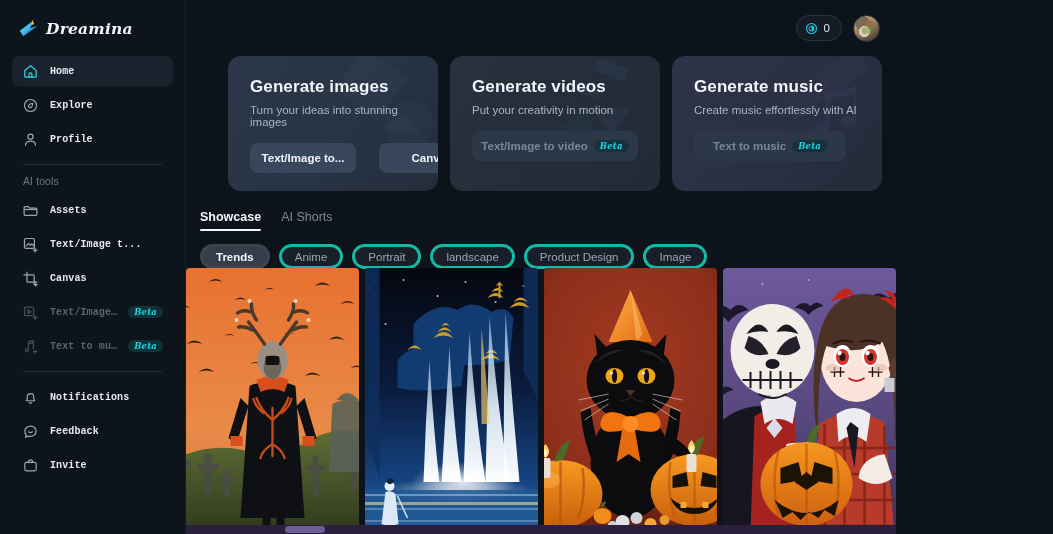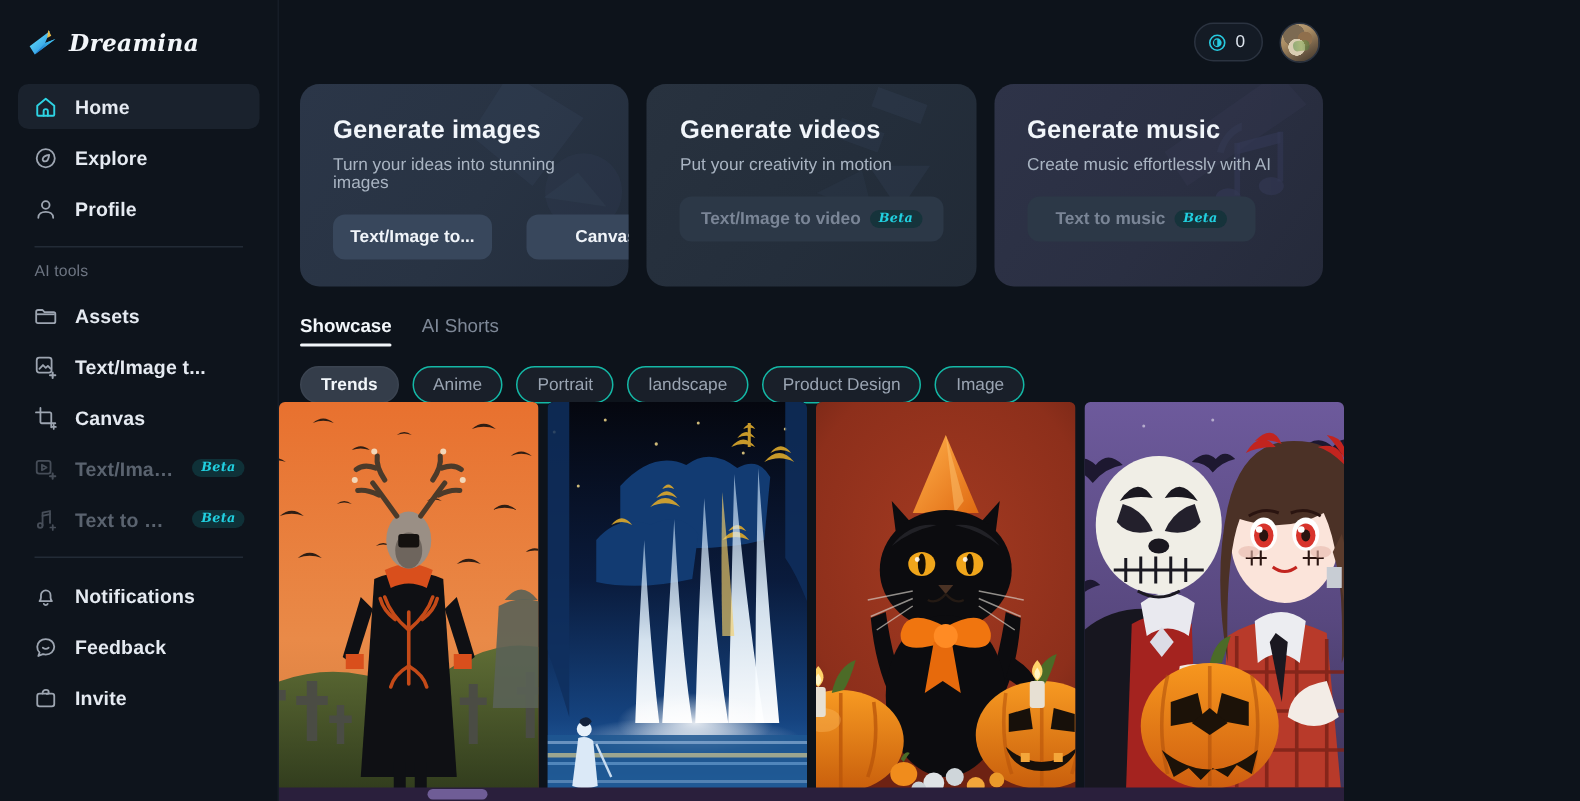--- a/index.html
+++ b/index.html
@@ -26,22 +26,22 @@
     font-family:"DejaVu Serif", serif;
     font-style:italic; font-weight:700; font-size:15.5px;
     color:#f2f5f9; letter-spacing:.2px;
   }
   .nav-item {
     display:flex; align-items:center; gap:11px;
     height:30px; padding:0 10px; margin-bottom:4px;
     border-radius:7px; cursor:pointer; position:relative;
   }
   .nav-item .ic { width:17px; height:17px; flex:0 0 17px; display:block; opacity:.85; }
-  .nav-item .lbl { font-size:13px; font-weight:700; color:#e5eaf1; letter-spacing:.1px; white-space:nowrap;
-                   overflow:hidden; text-overflow:ellipsis; }
+  .nav-item .lbl { font-size:10px; font-weight:700; color:#e5eaf1; letter-spacing:.1px; white-space:nowrap;
+                   overflow:hidden; text-overflow:ellipsis;font-family:Liberation Mono, monospace; }
   .nav-item.active { background:#1a222d; }
   .nav-item.active .ic { opacity:1; }
   .nav-item.disabled .lbl { color:#5a636f; font-weight:700; }
   .nav-item.disabled .ic { opacity:.4; }
   .beta {
     font-family:"DejaVu Serif", serif; font-style:italic; font-weight:700;
     font-size:8.5px; color:#21d0e0; background:#0f3138;
     border-radius:7px; padding:1.5px 6px 2px; letter-spacing:.2px; line-height:1;
   }
   .sep { height:1px; background:#222b36; margin:10px 11px; }
@@ -78,21 +78,21 @@
     background:linear-gradient(90deg,#5d8f4a,#86a84f,#4d7a3f);
     opacity:.55; border-radius:3px; transform:rotate(-6deg);
   }
 
   
   .hero { display:flex; gap:12px; padding:0 14px; }
   .card {
     flex:1 1 0; height:135px; border-radius:13px;
     padding:21px 22px 0; position:relative; overflow:hidden;
   }
-  .card.c1 { background:linear-gradient(125deg,#2b3648 0%,#283343 55%,#232d3c 100%); }
+  .card.c1 { background:linear-gradient(125deg,#2b3648 0%,#283343 55%,#232d3c 100%);margin-left:28px; }
   .card.c2 { background:linear-gradient(125deg,#28323f 0%,#242e3b 55%,#212a36 100%); }
   .card.c3 { background:linear-gradient(125deg,#2e3348 0%,#2a2f42 55%,#252a3a 100%); }
   .card .deco { position:absolute; inset:0; pointer-events:none; opacity:.5; }
   .card h2 { font-size:17px; font-weight:700; color:#f1f5fa; letter-spacing:.1px; position:relative; }
   .card p { font-size:11.5px; color:#a9b4c2; margin-top:7px; position:relative; }
   .card .btns { display:flex; gap:23px; margin-top:15px; position:relative; }
   .pill {
     height:30px; min-width:106px; padding:0 16px;
     display:inline-flex; align-items:center; justify-content:center; gap:6px;
     border-radius:8px; background:#38475c; color:#f0f4f9;
@@ -108,21 +108,21 @@
   .tab.active { color:#f2f6fa; font-weight:700; }
   .tab.active::after {
     content:""; position:absolute; left:0; right:0; bottom:0; height:2px;
     background:#f2f6fa; border-radius:2px;
   }
 
   
   .chips { display:flex; gap:9px; padding:13px 14px 0; }
   .chip {
     height:25px; padding:0 13px; display:inline-flex; align-items:center;
-    border-radius:13px; background:#191f29; border:1px solid #14b8a6;
+    border-radius:13px; background:#191f29; border:3px solid #14b8a6;
     font-size:11.5px; color:#9aa4b2; cursor:pointer; white-space:nowrap;
   }
   .chip.active { background:#343d4a; color:#f2f6fa; font-weight:700; border-color:#3b4451; }
 
   
   .gallery { display:flex; gap:6px; padding:10px 0 0 186px; position:absolute; left:0; right:0; top:258px; }
   .gallery { padding:0; display:flex; gap:6px; margin:10px 0 0 0; }
   .tile {
     flex:1 1 0; height:264px; border-radius:4px; overflow:hidden; position:relative;
     cursor:pointer; background:#11161e;

